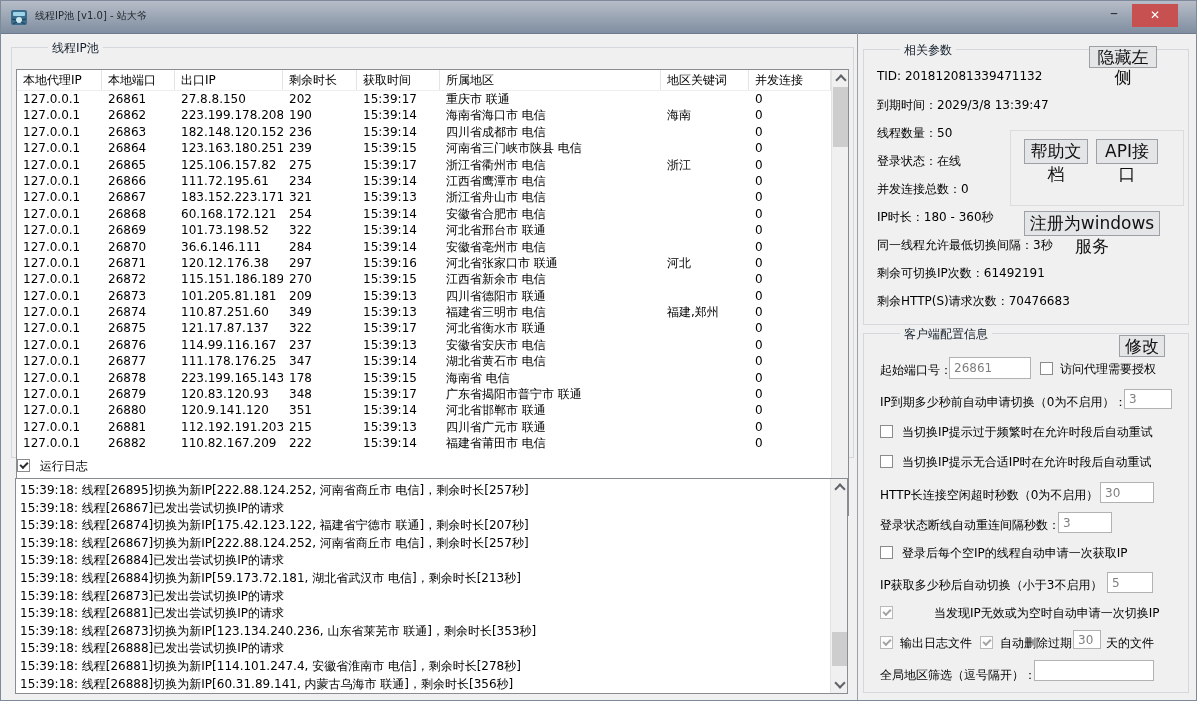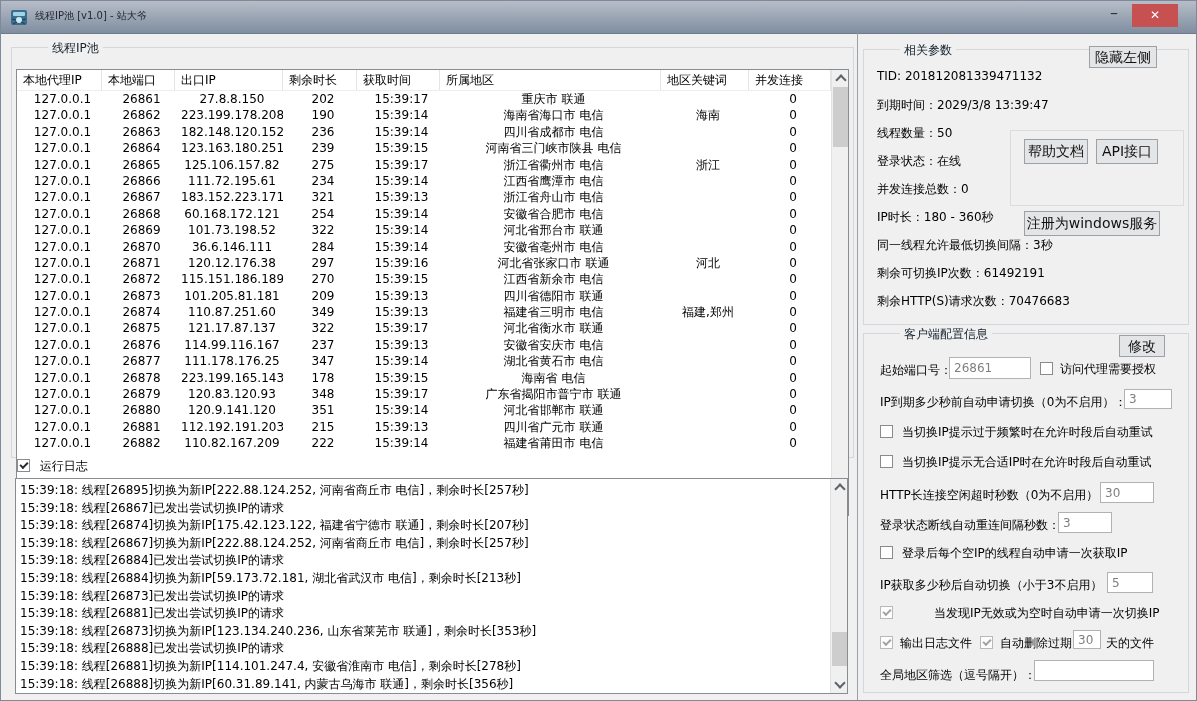--- a/index.html
+++ b/index.html
@@ -17,21 +17,21 @@
        color:#fff;text-align:center;line-height:23px;font-size:12px;font-weight:bold;}
   
   .gbox{position:absolute;border:1px solid #d4d7db;background:transparent;}
   .gbox-label{position:absolute;top:-8px;left:8px;background:#f0f0f0;padding:0 4px;color:#16212d;margin-left:28px;}
   
   .table{position:absolute;left:4px;top:21px;width:833px;height:447px;background:#fff;
        border:1px solid #888d94;box-sizing:border-box;overflow:hidden;}
   .thead{display:flex;height:20px;line-height:20px;border-bottom:1px solid #eeeeee;}
   .hcell{flex:none;box-sizing:border-box;padding-left:6px;border-right:1px solid #e4e4e4;
        white-space:nowrap;overflow:hidden;}
-  .tbody{position:absolute;left:0;top:21px;right:17px;bottom:0;overflow:hidden;text-align:center;}
+  .tbody{position:absolute;left:0;top:21px;right:17px;bottom:0;overflow:hidden;}
   .trow{display:flex;height:16.4px;line-height:16.4px;white-space:nowrap;}
   .tcell{flex:none;box-sizing:border-box;padding-left:6px;overflow:hidden;}
   .c0{width:85px}.c1{width:73px}.c2{width:108px}.c3{width:74px}
   .c4{width:83px}.c5{width:221px}.c6{width:88px}.c7{width:82px}
   
   .vscroll{position:absolute;right:0;top:0;width:17px;height:100%;background:#f0f0f0;
        border-left:1px solid #e2e2e2;box-sizing:border-box;}
   .sb-btn{position:absolute;left:0;width:17px;height:17px;background:#f0f0f0;}
   .sb-up{top:0}.sb-down{bottom:0}
   .chev{position:absolute;left:5px;width:6px;height:6px;border-left:2px solid #5f6368;
@@ -48,21 +48,21 @@
   
   .cb{position:absolute;width:13px;height:13px;background:#fff;border:1px solid #8b8b8b;
       box-sizing:border-box;}
   .cb.checked::after{content:"";position:absolute;left:2px;top:2px;width:6px;height:3px;
       border-left:2px solid #2b2b2b;border-bottom:2px solid #2b2b2b;transform:rotate(-45deg);}
   .cb.disabled{border-color:#b9b9b9;background:#fdfdfd;}
   .cb.disabled.checked::after{border-color:#a2a2a2;}
   .cb-inline{position:relative;display:inline-block;vertical-align:-2px;margin-right:6px;}
   
   .wbtn{position:absolute;background:#e4e5e6;border:1px solid #9da1a6;box-sizing:border-box;
-      text-align:center;color:#111;font-size:14px;}
+      text-align:center;color:#111;font-size:17px;}
   
   .params-lines{padding:19px 0 0 13px;}
   .pline{height:16px;margin-bottom:12px;white-space:nowrap;}
   .btn-frame{position:absolute;left:146px;top:80px;width:172px;height:74px;border:1px solid #dcdcdc;}
   
   .cfg-label{position:absolute;white-space:nowrap;height:16px;line-height:16px;}
   .cfg-input{position:absolute;border:1px solid #b2b2b2;background:#fff;color:#7f7f7f;
       font-size:12px;font-family:inherit;padding:1px 4px;box-sizing:border-box;outline:none;}
   .splitter{position:absolute;left:856px;top:32px;width:1px;height:669px;background:#9aa0a6;}
 </style>

